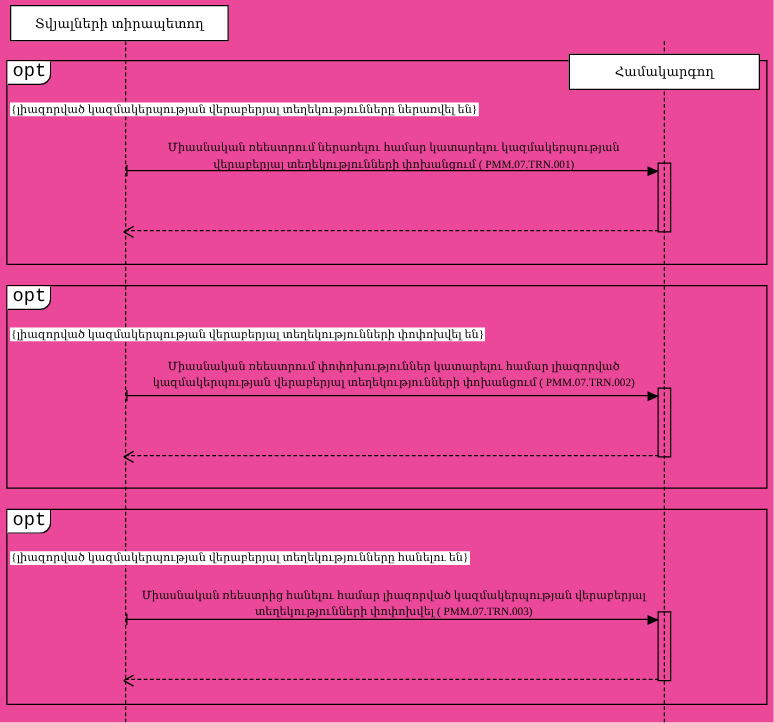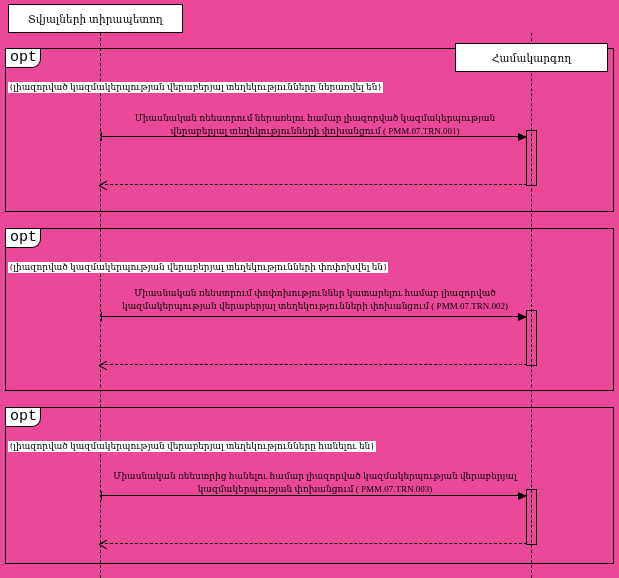--- a/index.html
+++ b/index.html
@@ -188,21 +188,21 @@
   </div>
 
   <div class="lifeline-stem" id="stem-left"></div>
   <div class="lifeline-stem" id="stem-right"></div>
 
   <div class="frame" id="frame-1">
     <div class="frame-tag">opt</div>
   </div>
   <div class="frame-guard" style="top:82px;">{լիազորված կազմակերպության վերաբերյալ տեղեկությունները ներառվել են}</div>
 
-  <div class="msg-label" id="label-1">Միասնական ռեեստրում ներառելու համար լիազորված կազմակերպության վերաբերյալ տեղեկությունների փոխանցում ( PMM.07.TRN.001)</div>
+  <div class="msg-label" id="label-1">Միասնական ռեեստրում ներառելու համար կատարելու կազմակերպության վերաբերյալ տեղեկությունների փոխանցում ( PMM.07.TRN.001)</div>
 
   <div class="msg-origin-tick" id="tick-1"></div>
   <div class="msg-call" id="call-1">
     <span class="arrowhead"></span>
   </div>
 
   <div class="activation" id="activation-1"></div>
 
   <div class="msg-return" id="return-1">
     <span class="arrowhead-open"></span>
@@ -224,21 +224,21 @@
 
   <div class="msg-return" id="return-2">
     <span class="arrowhead-open"></span>
   </div>
 
   <div class="frame" id="frame-3">
     <div class="frame-tag">opt</div>
   </div>
   <div class="frame-guard" style="top:441px;">{լիազորված կազմակերպության վերաբերյալ տեղեկությունները հանելու են}</div>
 
-  <div class="msg-label" id="label-3">Միասնական ռեեստրից հանելու համար լիազորված կազմակերպության վերաբերյալ կազմակերպության փոխանցում ( PMM.07.TRN.003)</div>
+  <div class="msg-label" id="label-3">Միասնական ռեեստրից հանելու համար լիազորված կազմակերպության վերաբերյալ տեղեկությունների փոփոխվել ( PMM.07.TRN.003)</div>
 
   <div class="msg-origin-tick" id="tick-3"></div>
   <div class="msg-call" id="call-3">
     <span class="arrowhead"></span>
   </div>
 
   <div class="activation" id="activation-3"></div>
 
   <div class="msg-return" id="return-3">
     <span class="arrowhead-open"></span>

